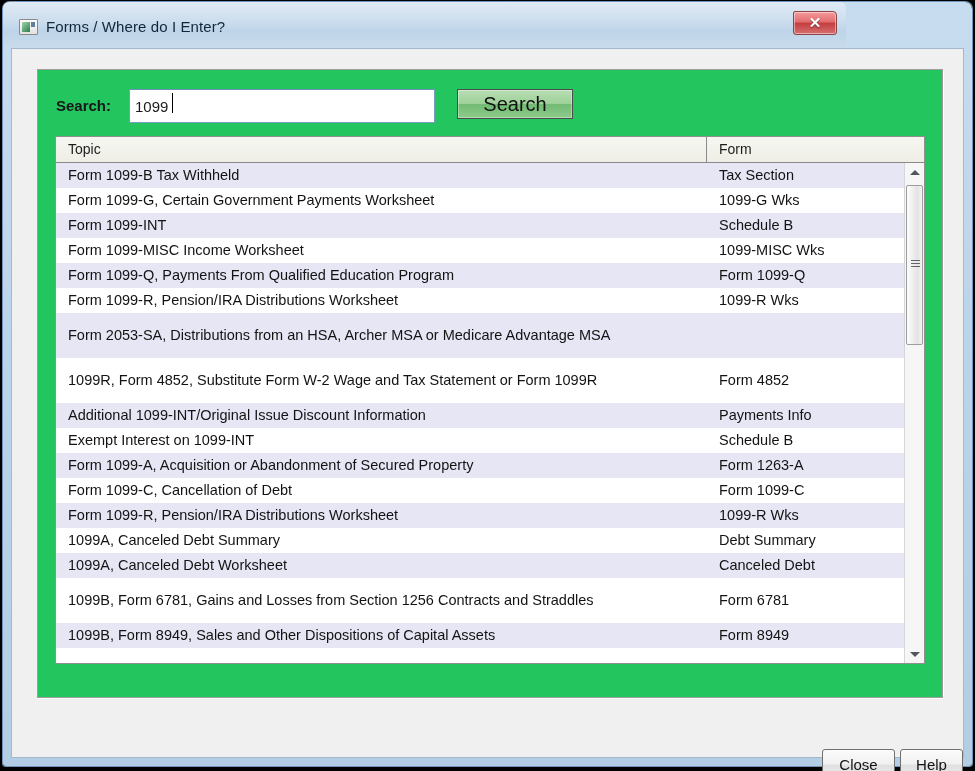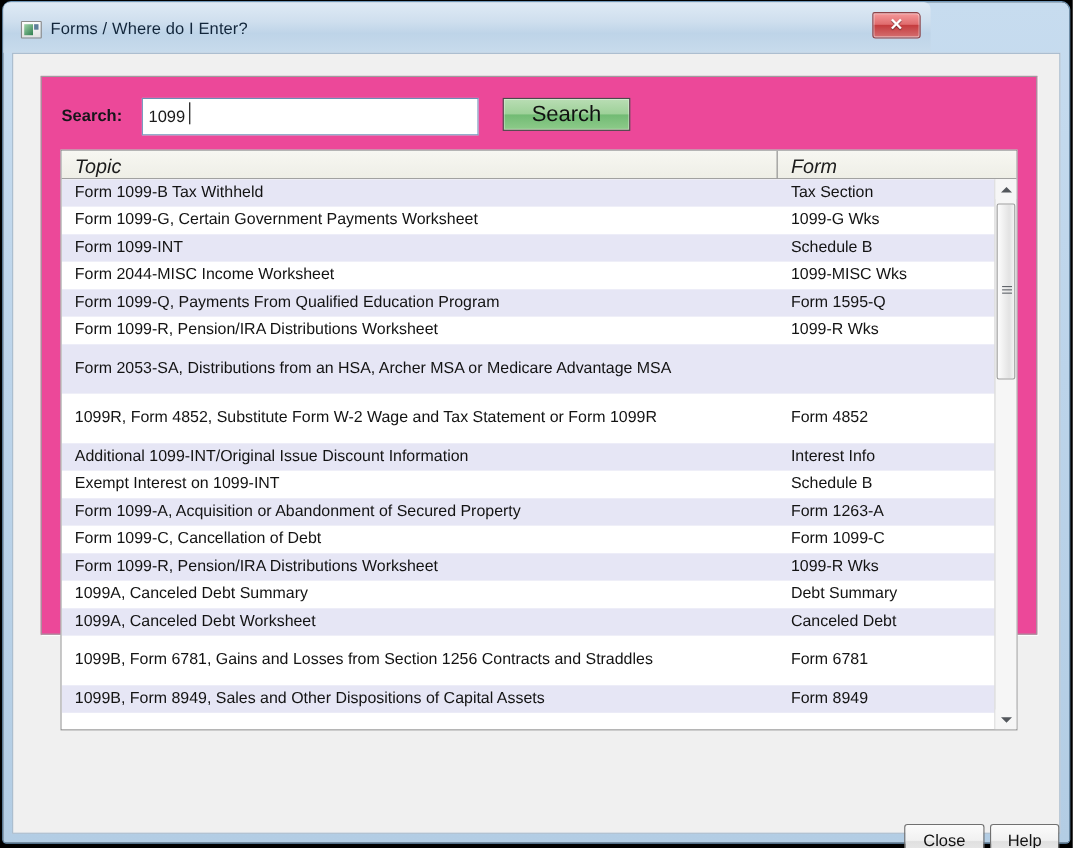--- a/index.html
+++ b/index.html
@@ -99,22 +99,22 @@
     height: 710px;
     background: #f0f0f0;
     border: 1px solid #a5b9cc;
     box-sizing: border-box;
   }
 
   #panel {
     position: absolute;
     left: 25px; top: 20px;
     width: 906px;
-    height: 508px;
-    background: #ec4899;
+    height: 629px;
+    background: #22c55e;
     border: 1px solid #9d9d9d;
     box-sizing: border-box;
     box-shadow: 1px 1px 0 #ffffff;
   }
 
   
   #search-label {
     position: absolute;
     left: 18px; top: 27px;
     font-size: 15px;
@@ -167,25 +167,24 @@
     overflow: hidden;
   }
   #table-head {
     display: flex;
     height: 26px;
     background: linear-gradient(180deg, #f7f7f2 0%, #eeeee6 100%);
     border-bottom: 1px solid #8a8a8a;
     box-sizing: border-box;
   }
   #table-head .th {
-    font-size: 18px;
+    font-size: 14px;
     color: #1c1c1c;
     padding: 4px 0 0 12px;
     box-sizing: border-box;
-    font-style: italic;
   }
   #table-head .th.topic { width: 651px; border-right: 1px solid #8a8a8a; }
   #table-head .th.form  { width: 217px; }
 
   #table-body {
     position: relative;
     height: 500px;
     overflow: hidden;
     background: #ffffff;
   }
@@ -324,41 +323,41 @@
             </div>
             <div class="row plain h1">
               <div class="cell-topic">Form 1099-G, Certain Government Payments Worksheet</div>
               <div class="cell-form">1099-G Wks</div>
             </div>
             <div class="row alt h1">
               <div class="cell-topic">Form 1099-INT</div>
               <div class="cell-form">Schedule B</div>
             </div>
             <div class="row plain h1">
-              <div class="cell-topic">Form 2044-MISC Income Worksheet</div>
+              <div class="cell-topic">Form 1099-MISC Income Worksheet</div>
               <div class="cell-form">1099-MISC Wks</div>
             </div>
             <div class="row alt h1">
               <div class="cell-topic">Form 1099-Q, Payments From Qualified Education Program</div>
-              <div class="cell-form">Form 1595-Q</div>
+              <div class="cell-form">Form 1099-Q</div>
             </div>
             <div class="row plain h1">
               <div class="cell-topic">Form 1099-R, Pension/IRA Distributions Worksheet</div>
               <div class="cell-form">1099-R Wks</div>
             </div>
             <div class="row alt h2">
               <div class="cell-topic">Form 2053-SA, Distributions from an HSA, Archer MSA or Medicare Advantage MSA</div>
             </div>
             <div class="row plain h2">
               <div class="cell-topic">1099R, Form 4852, Substitute Form W-2 Wage and Tax Statement or Form 1099R</div>
               <div class="cell-form">Form 4852</div>
             </div>
             <div class="row alt h1">
               <div class="cell-topic">Additional 1099-INT/Original Issue Discount Information</div>
-              <div class="cell-form">Interest Info</div>
+              <div class="cell-form">Payments Info</div>
             </div>
             <div class="row plain h1">
               <div class="cell-topic">Exempt Interest on 1099-INT</div>
               <div class="cell-form">Schedule B</div>
             </div>
             <div class="row alt h1">
               <div class="cell-topic">Form 1099-A, Acquisition or Abandonment of Secured Property</div>
               <div class="cell-form">Form 1263-A</div>
             </div>
             <div class="row plain h1">

